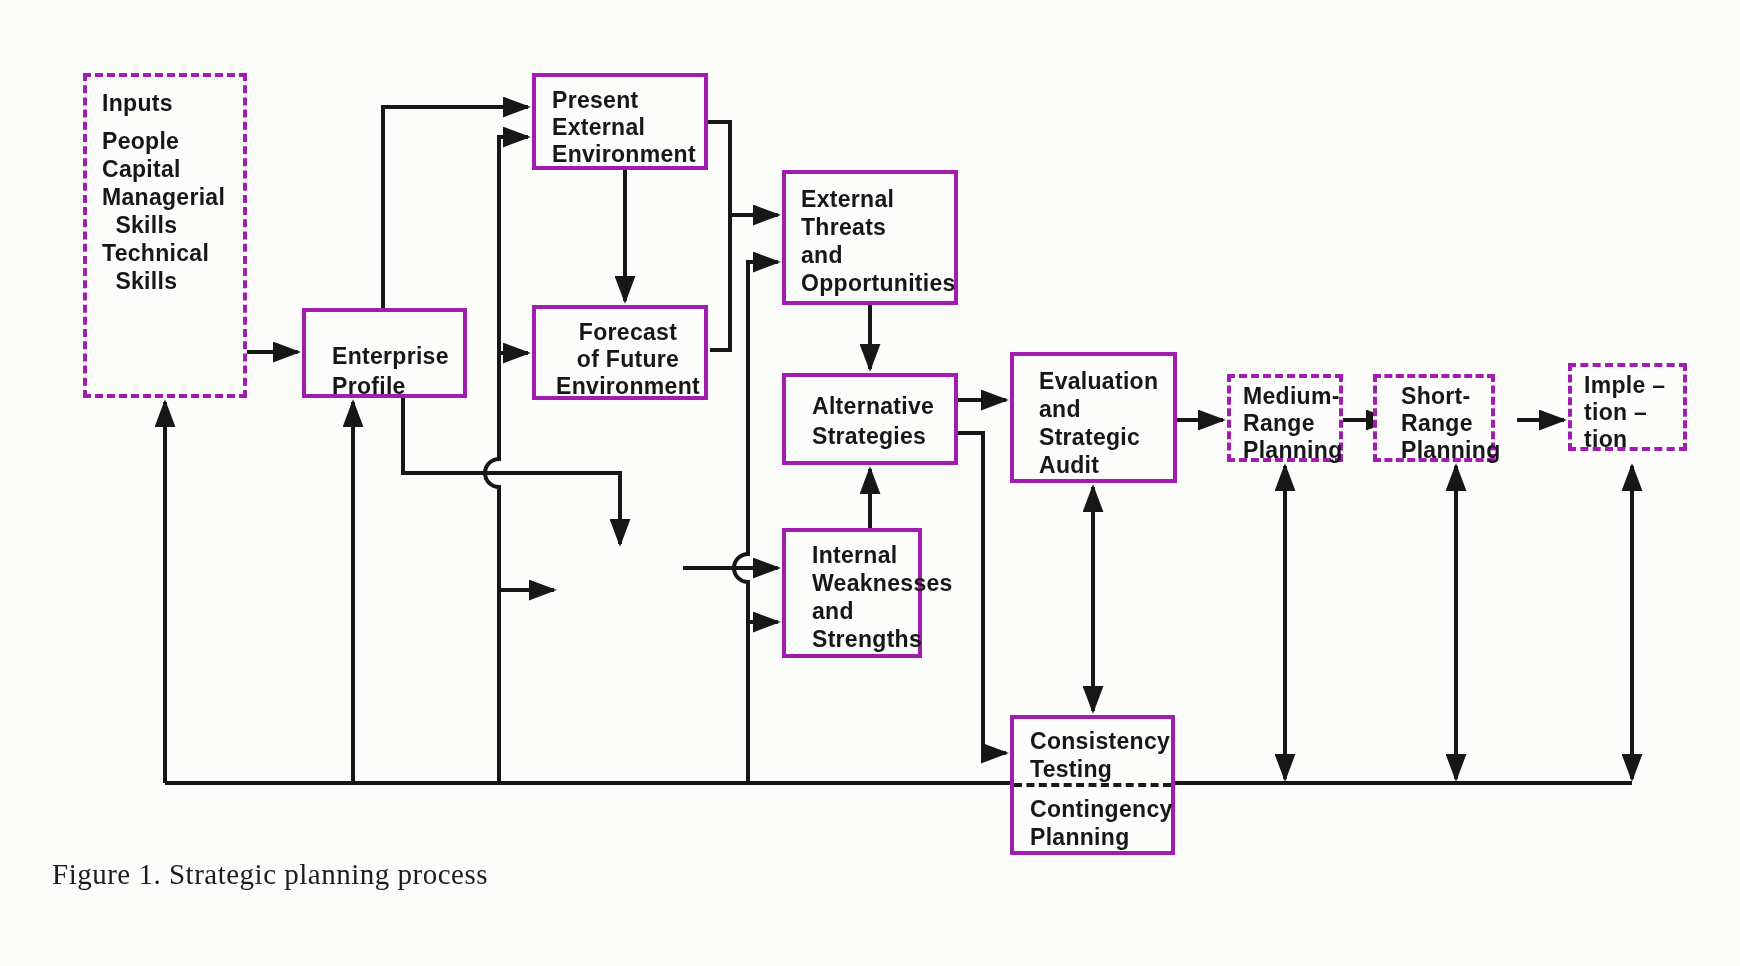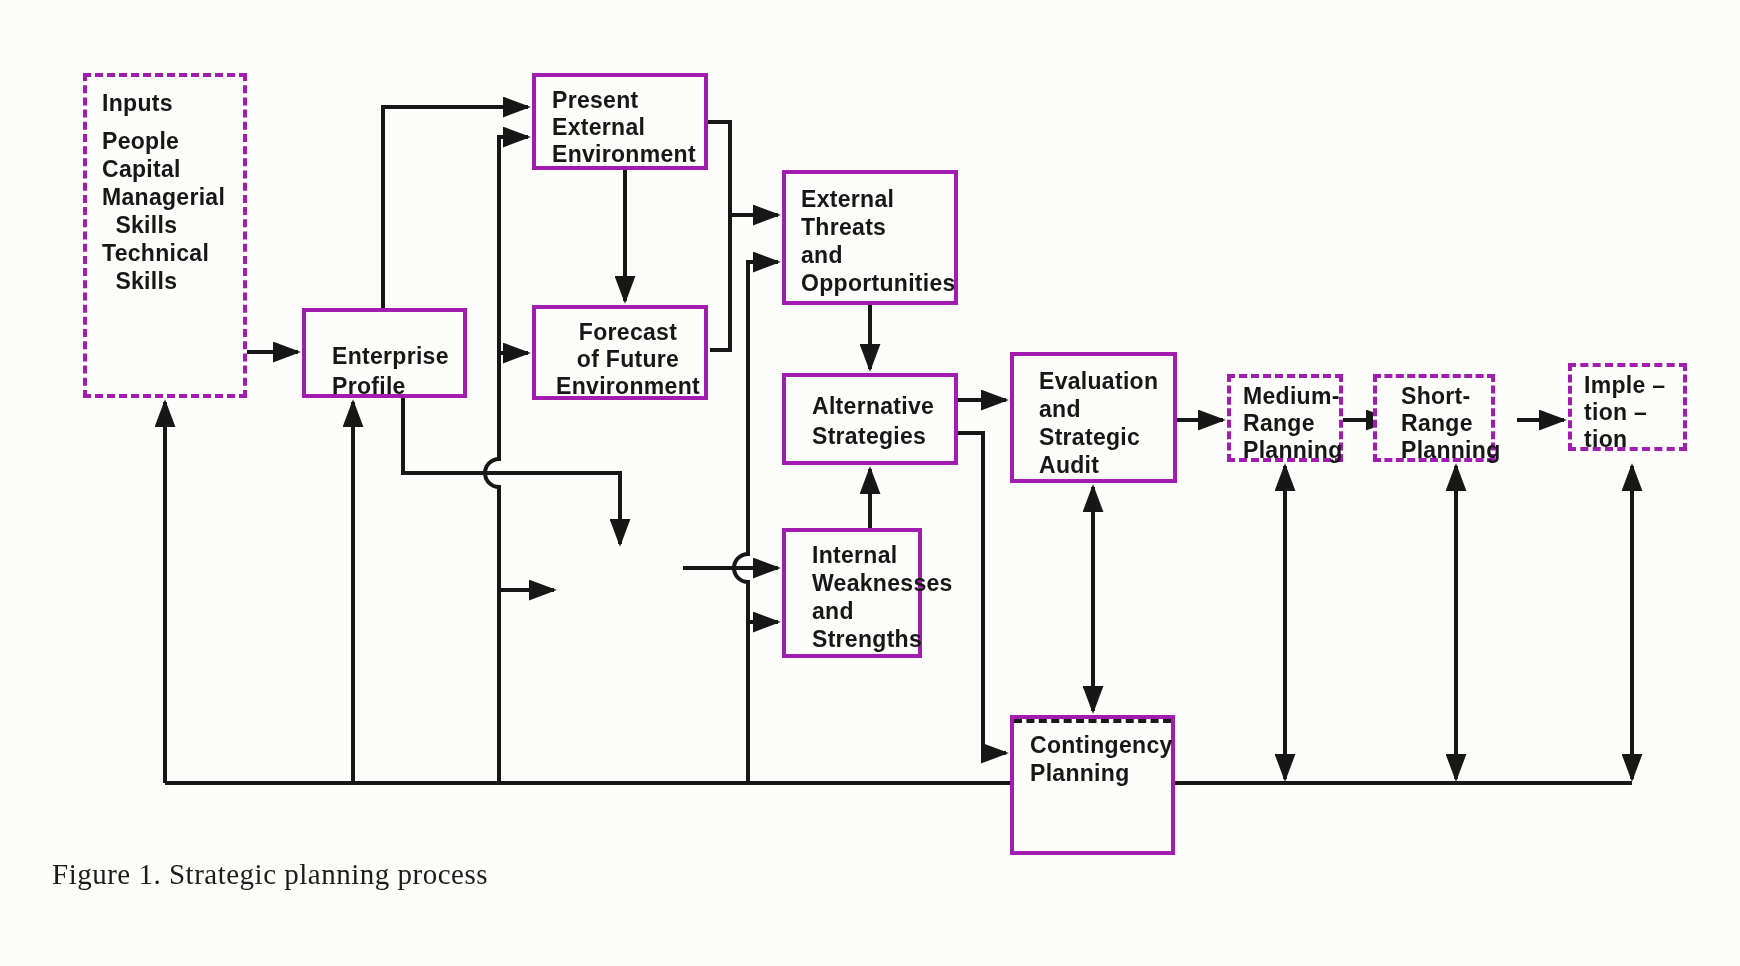--- a/index.html
+++ b/index.html
@@ -151,20 +151,24 @@
     <div class="ln">Planning</div>
   </div>
 
   <div class="node dashed" id="n-impl">
     <div class="ln">Imple –</div>
     <div class="ln">tion –</div>
     <div class="ln">tion</div>
   </div>
 
   <div class="node" id="n-consistency">
+    <div class="half top">
+      <div class="ln">Consistency</div>
+      <div class="ln">Testing</div>
+    </div>
     <div class="divider"></div>
     <div class="half bottom">
       <div class="ln">Contingency</div>
       <div class="ln">Planning</div>
     </div>
   </div>
 
   <div id="caption">Figure 1.  Strategic planning process</div>
 
 </div>

